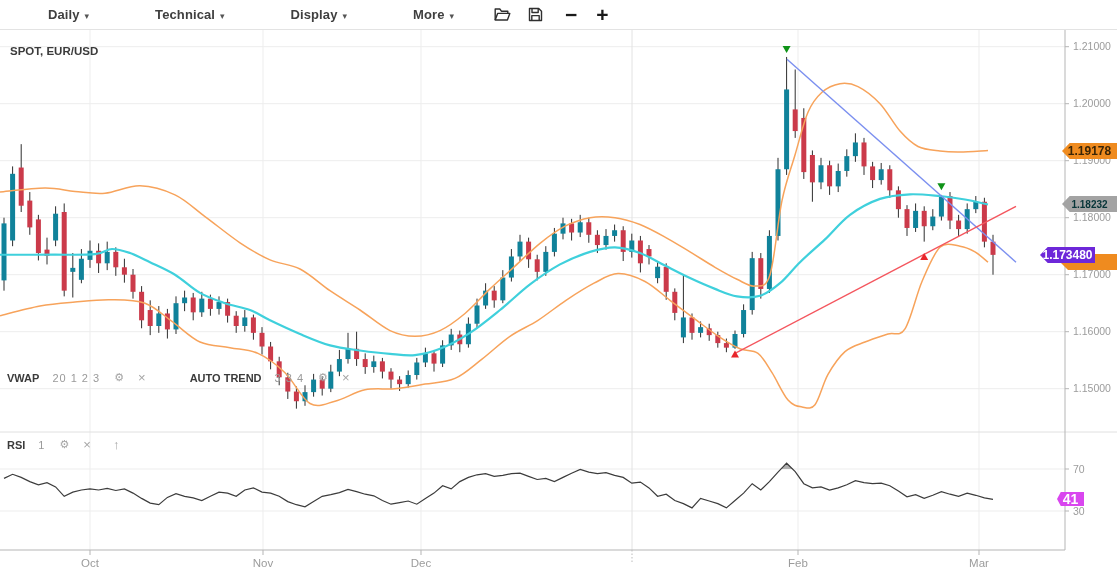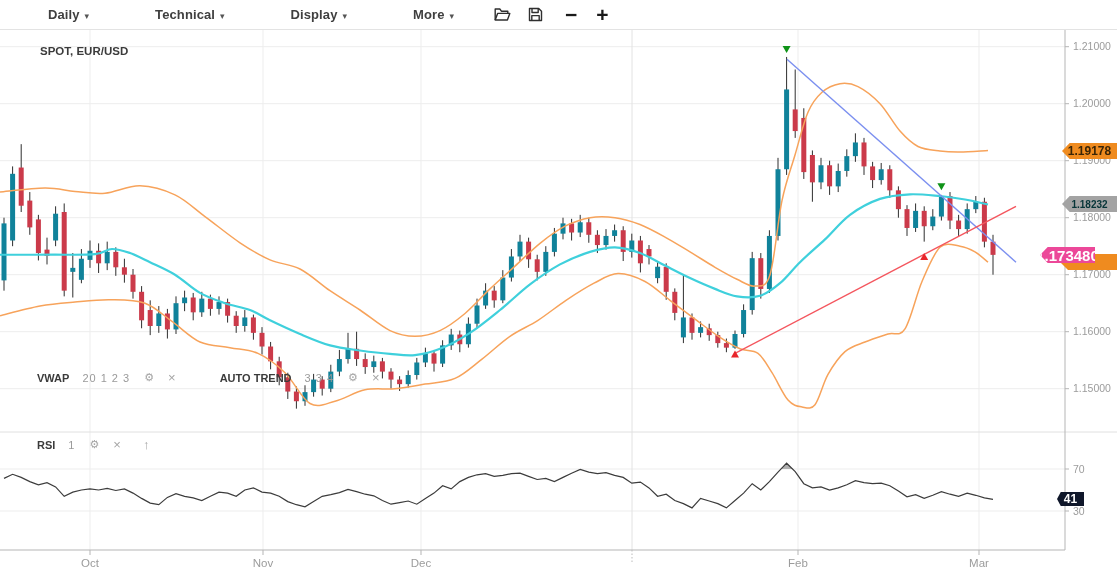--- a/index.html
+++ b/index.html
@@ -11,21 +11,21 @@
            border-bottom:1px solid #e3e3e3;display:flex;align-items:center;padding-left:10px;}
   .menu{display:flex;align-items:center;margin-right:28px;cursor:pointer;}
   .menu .lbl{font-size:13px;font-weight:700;color:#3f3f3f;letter-spacing:.1px;margin-left:38px;}
   .menu .caret{font-size:9px;color:#555;margin-left:5px;padding-top:2px;}
   .tool-icon{margin-right:17px;display:flex;align-items:center;cursor:pointer;}
   .zoom-btn{font-size:21px;font-weight:700;color:#1a1a1a;margin-right:13px;cursor:pointer;
             line-height:1;padding:0 3px;}
   
   #chart-svg{position:absolute;left:0;top:30px;}
   
-  .overlay{position:absolute;white-space:nowrap;margin-left:30px;}
+  .overlay{position:absolute;white-space:nowrap;}
   #symbol-label{left:10px;top:45px;font-size:11.5px;font-weight:700;color:#3b3b3b;}
   .ind-row{display:flex;align-items:center;font-size:11px;color:#8f8f8f;gap:8px;}
   #vwap-row{left:7px;top:371px;}
   #rsi-row{left:7px;top:437px;}
   .ind-name{font-weight:700;color:#3b3b3b;margin-right:5px;}
   .ind-params{color:#9a9a9a;margin-right:6px;letter-spacing:1px;}
   .mini-icon{color:#a5a5a5;font-size:11px;margin-right:6px;cursor:pointer;}
   .mini-x{font-size:13px;line-height:11px;}
   .mini-up{font-size:13px;margin-left:8px;}
   .ind-gap{width:22px;}
@@ -404,17 +404,17 @@
     <span class="ind-params">1</span>
     <span class="mini-icon">⚙</span>
     <span class="mini-icon mini-x">×</span>
     <span class="mini-icon mini-up">↑</span>
   </div>
 
   <div id="badges">
       <div class="badge" style="left: 1060px; top: 254px; width: 57px; z-index: 1; background: rgb(239, 139, 31); color: rgb(58, 37, 6); font-size: 10px;"></div>
       <div class="badge" style="left: 1062px; top: 143px; width: 55px; z-index: 2; background: rgb(239, 139, 31); color: rgb(58, 37, 6); font-size: 12px;">1.19178</div>
       <div class="badge" style="left: 1062px; top: 196px; width: 55px; z-index: 2; background: #a3a3a3; color: rgb(7, 53, 56); font-size: 10px;">1.18232</div>
-      <div class="badge" style="left: 1040px; top: 247px; width: 55px; z-index: 3; background: #ec4899; color: rgb(255, 255, 255); font-size: 15px;">1.173480</div>
-      <div class="badge" style="left: 1057px; top: 492px; width: 27px; z-index: 2; background: #0f172a; color: rgb(255, 255, 255); font-size: 12px; height: 14px;">41</div>
+      <div class="badge" style="left: 1040px; top: 247px; width: 55px; z-index: 3; background: #6d28d9; color: rgb(255, 255, 255); font-size: 12px;">1.173480</div>
+      <div class="badge" style="left: 1057px; top: 492px; width: 27px; z-index: 2; background: #d946ef; color: rgb(255, 255, 255); font-size: 14px; height: 14px;">41</div>
     </div>
 
 </div>
 
 </body></html>

